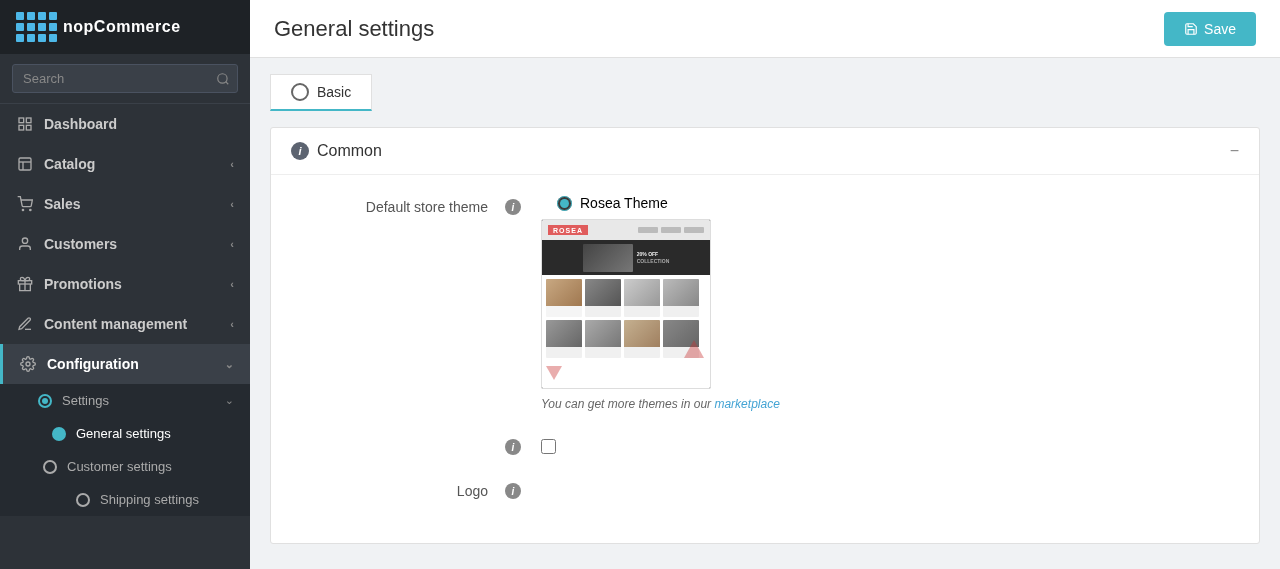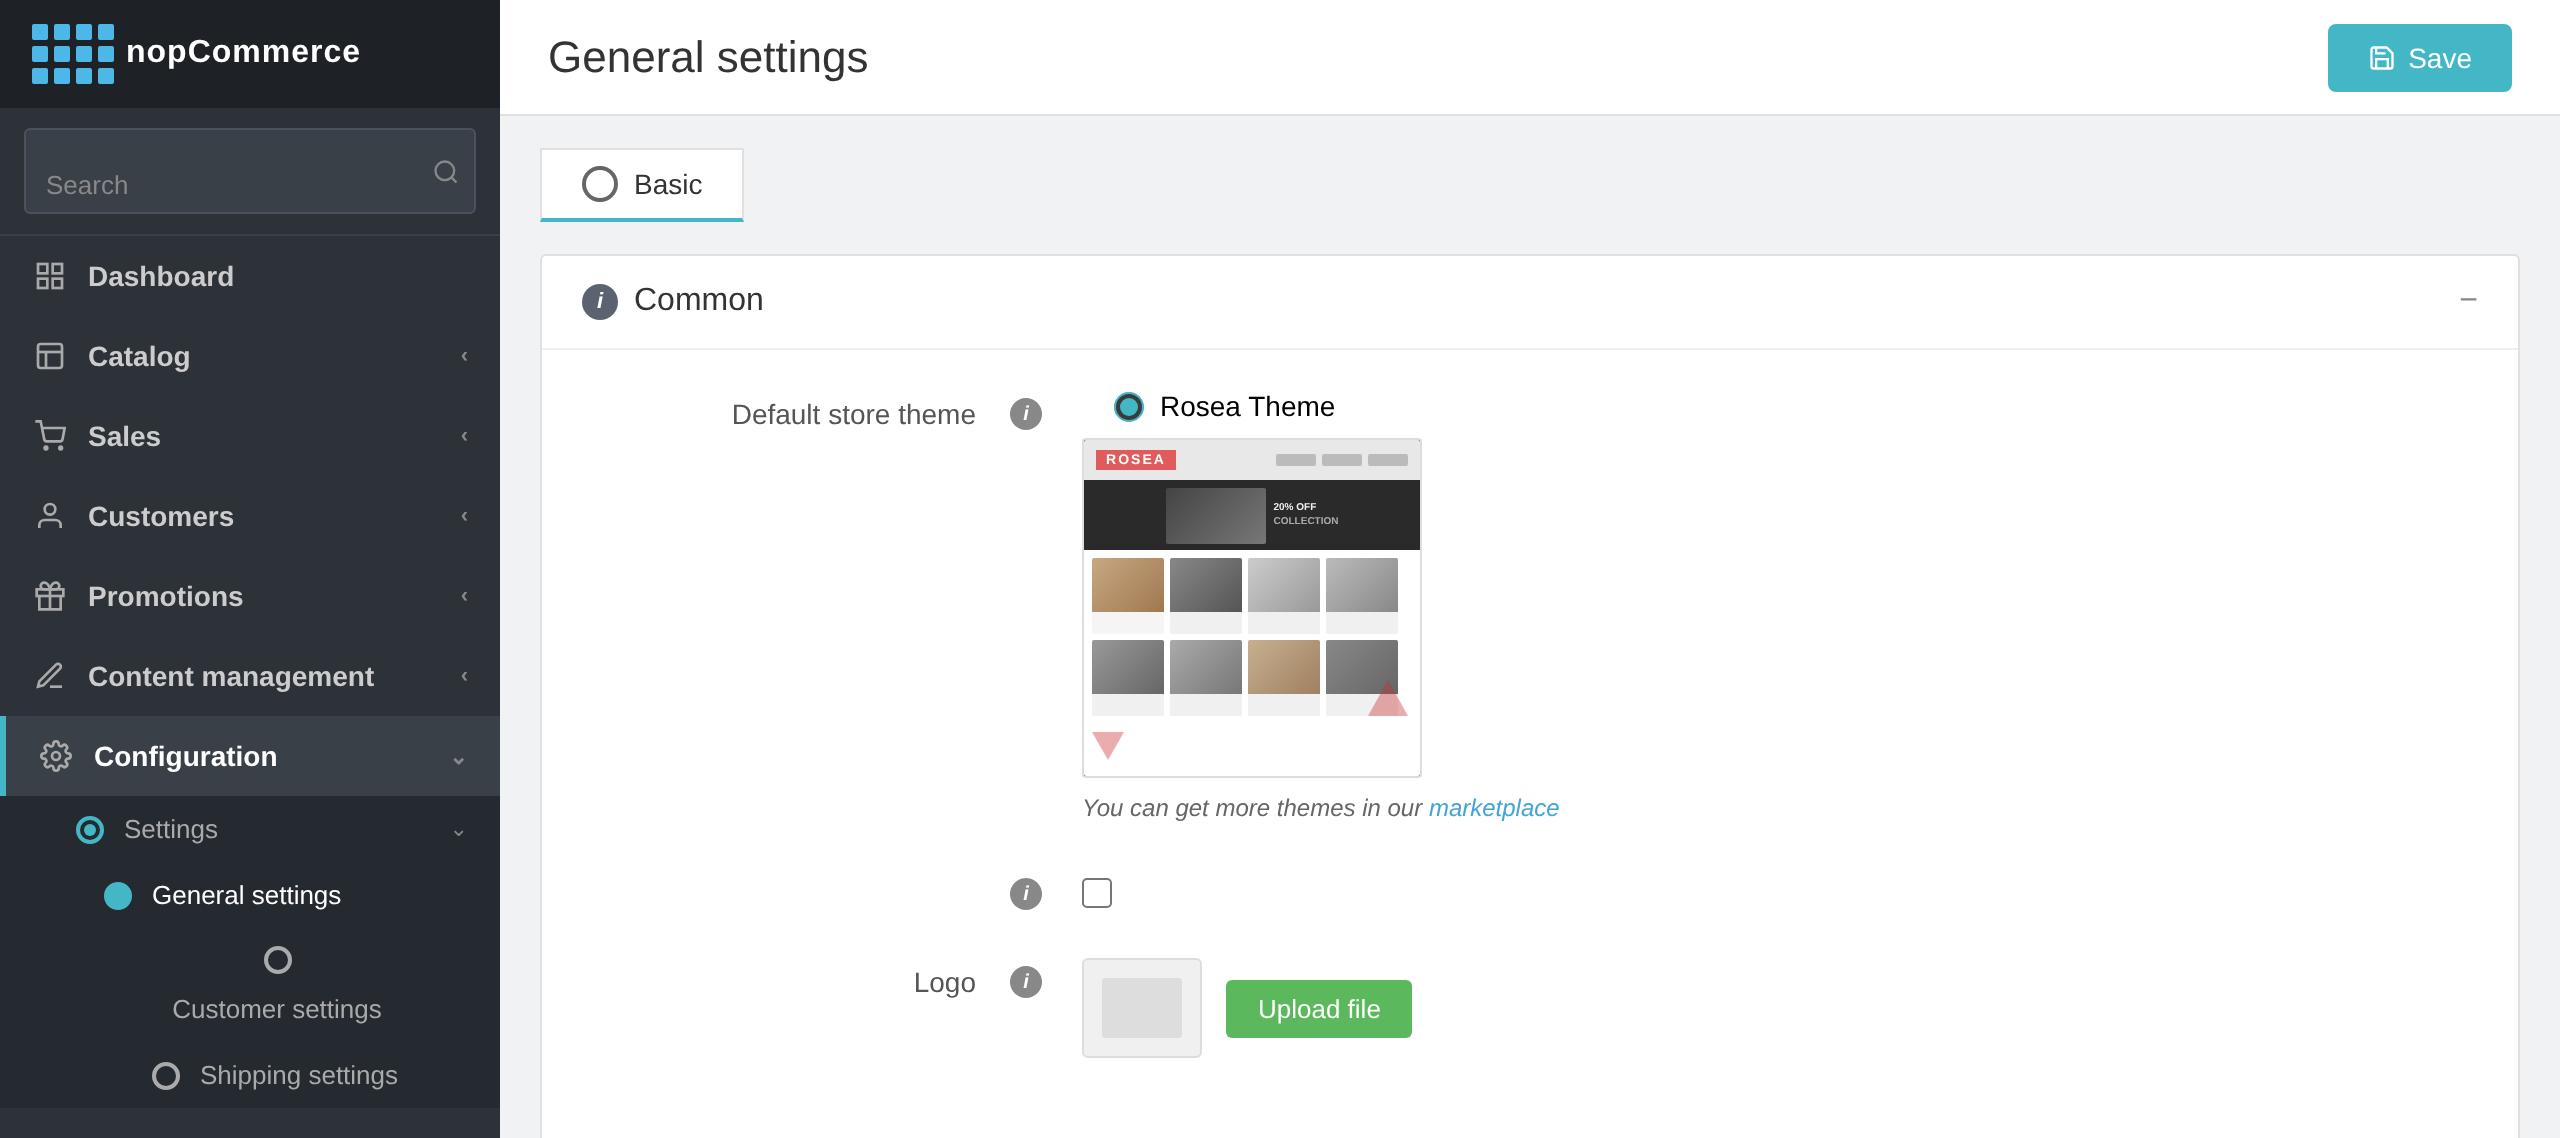--- a/index.html
+++ b/index.html
@@ -45,21 +45,21 @@
       padding: 10px 12px;
       background: #2d3238;
       border-bottom: 1px solid #3a4048;
     }
     .sidebar-search input {
       width: 100%;
       background: #3a4048;
       border: 1px solid #4a5260;
       border-radius: 3px;
       color: #86efac;
-      padding: 20px 32px 6px 10px;
+      padding: 6px 32px 6px 10px;
       font-size: 13px;
       outline: none;
     }
     .sidebar-search input::placeholder { color: #888; }
     .search-wrap {
       position: relative;
     }
     .search-wrap svg {
       position: absolute;
       right: 8px;
@@ -480,21 +480,21 @@
           <span></span>
         </span>
       <span>Settings</span>
       <span style="flex:1"></span>
       <span style="font-size:11px;color:#888;">⌄</span>
     </div>
     <div class="sub-nav-item active" style="padding-left:52px;">
       <span class="dot" style="border-color:#44b7c7;background:#44b7c7;"></span>
       <span>General settings</span>
     </div>
-    <div class="sub-nav-item" style="padding-left:43px;flex-direction:column;">
+    <div class="sub-nav-item" style="padding-left:43px;">
       <span class="dot"></span>
       <span>Customer settings</span>
     </div>
     <div class="sub-nav-item" style="padding-left:76px;">
       <span class="dot"></span>
       <span>Shipping settings</span>
     </div>
   </div>
 </nav>
 
@@ -610,25 +610,17 @@
           <div class="form-control checkbox-wrap">
             <input type="checkbox" style="">
           </div>
         </div>
 
         <div class="form-row">
           <div class="form-label">
             <span>Logo</span>
             <span class="help-icon">i</span>
           </div>
-          <div class="form-control">
-            <div style="display:flex;align-items:center;gap:12px;">
-              <div style="width:60px;height:50px;background:#f0f0f0;border:1px solid #ddd;border-radius:3px;display:flex;align-items:center;justify-content:center;">
-                <div style="width:40px;height:30px;background:#ddd;border-radius:2px;"></div>
-              </div>
-              <div style="background:#5cb85c;color:#fff;padding:7px 16px;border-radius:3px;font-size:13px;cursor:pointer;">Upload file</div>
-            </div>
-          </div>
         </div>
       </div>
     </div>
   </div>
 </div>
 
 </body></html>

